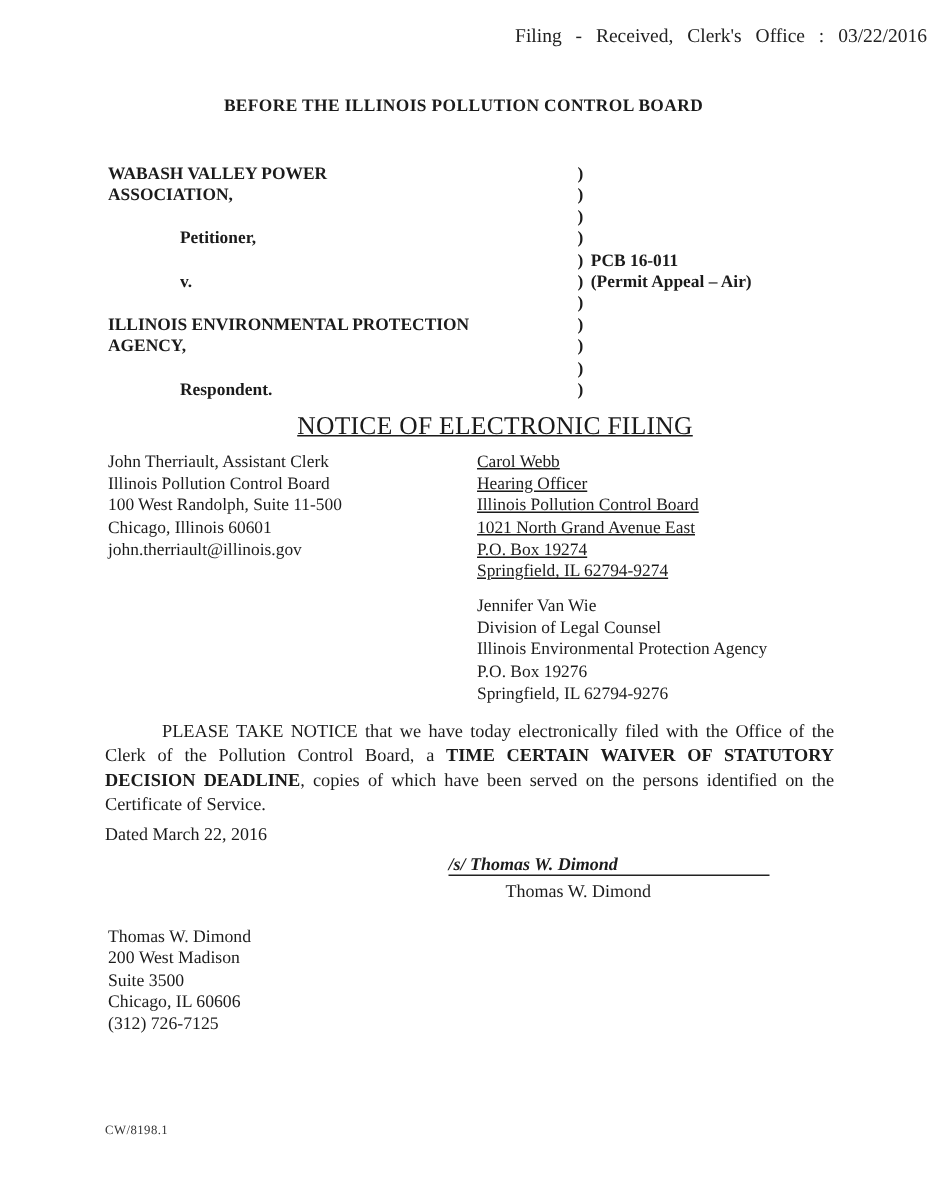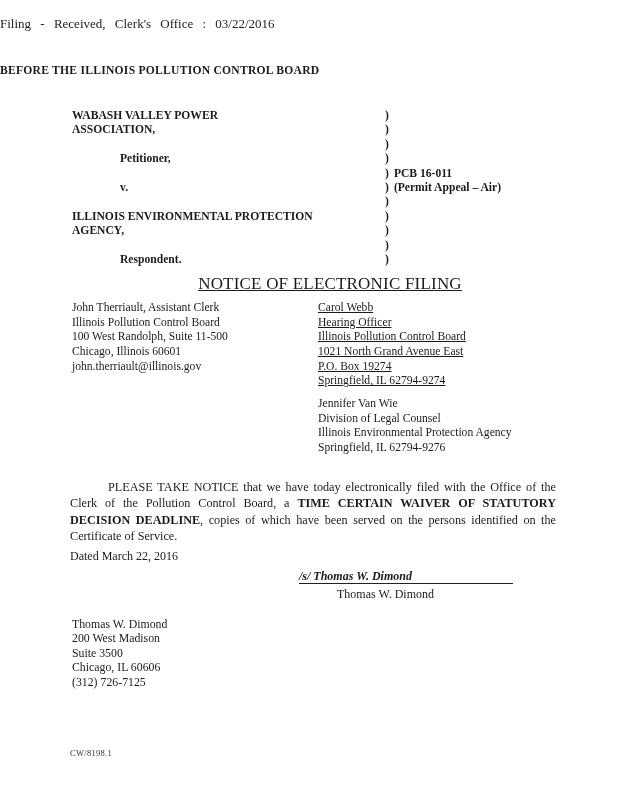--- a/index.html
+++ b/index.html
@@ -6,25 +6,25 @@
   .page {
     position:relative;
     width:618px; height:800px;
     background:#ffffff;
     font-family:"Liberation Serif", serif;
     color:#1b1b1b;
     overflow:hidden;
   }
   .banner {
     position:absolute; top:16px; left:0; width:100%;
-    text-align:left; font-size:13px; word-spacing:6px; color:#222;
+    text-align:right; font-size:13px; word-spacing:6px; color:#222;
   }
   .board-title {
     position:absolute; top:64px; left:0; width:100%;
-    text-align:left; font-weight:bold; font-size:11.6px; letter-spacing:.25px;
+    text-align:center; font-weight:bold; font-size:11.6px; letter-spacing:.25px;
   }
   .caption { position:absolute; top:109px; left:0; width:100%; }
   .cap-left  { position:absolute; left:72px; top:0; width:300px; }
   .cap-right { position:absolute; left:385px; top:0; width:200px; white-space:nowrap; }
   .ln { height:14.4px; line-height:14.4px; font-size:11.6px; }
   .b  { font-weight:bold; }
   .ind { padding-left:48px; }
   .case-no { margin-left:5px; }
   .notice-heading {
     position:absolute; top:274px; left:0; width:100%;
@@ -106,20 +106,21 @@
     <div class="ln">Illinois Pollution Control Board</div>
     <div class="ln">1021 North Grand Avenue East</div>
     <div class="ln">P.O. Box 19274</div>
     <div class="ln">Springfield, IL 62794-9274</div>
   </div>
 
   <div class="svc svc-counsel">
     <div class="ln">Jennifer Van Wie</div>
     <div class="ln">Division of Legal Counsel</div>
     <div class="ln">Illinois Environmental Protection Agency</div>
+    <div class="ln">P.O. Box 19276</div>
     <div class="ln">Springfield, IL 62794-9276</div>
   </div>
 
   <p class="notice-par"><span>PLEASE TAKE NOTICE that we have today electronically filed with the Office of the Clerk of the Pollution Control Board, a </span><span class="b">TIME CERTAIN WAIVER OF STATUTORY DECISION DEADLINE</span><span>, copies of which have been served on the persons identified on the Certificate of Service.</span></p>
 
   <div class="dated">Dated March 22, 2016</div>
 
   <div class="sig-line">/s/ Thomas W. Dimond</div>
   <div class="sig-printed">Thomas W. Dimond</div>
 

